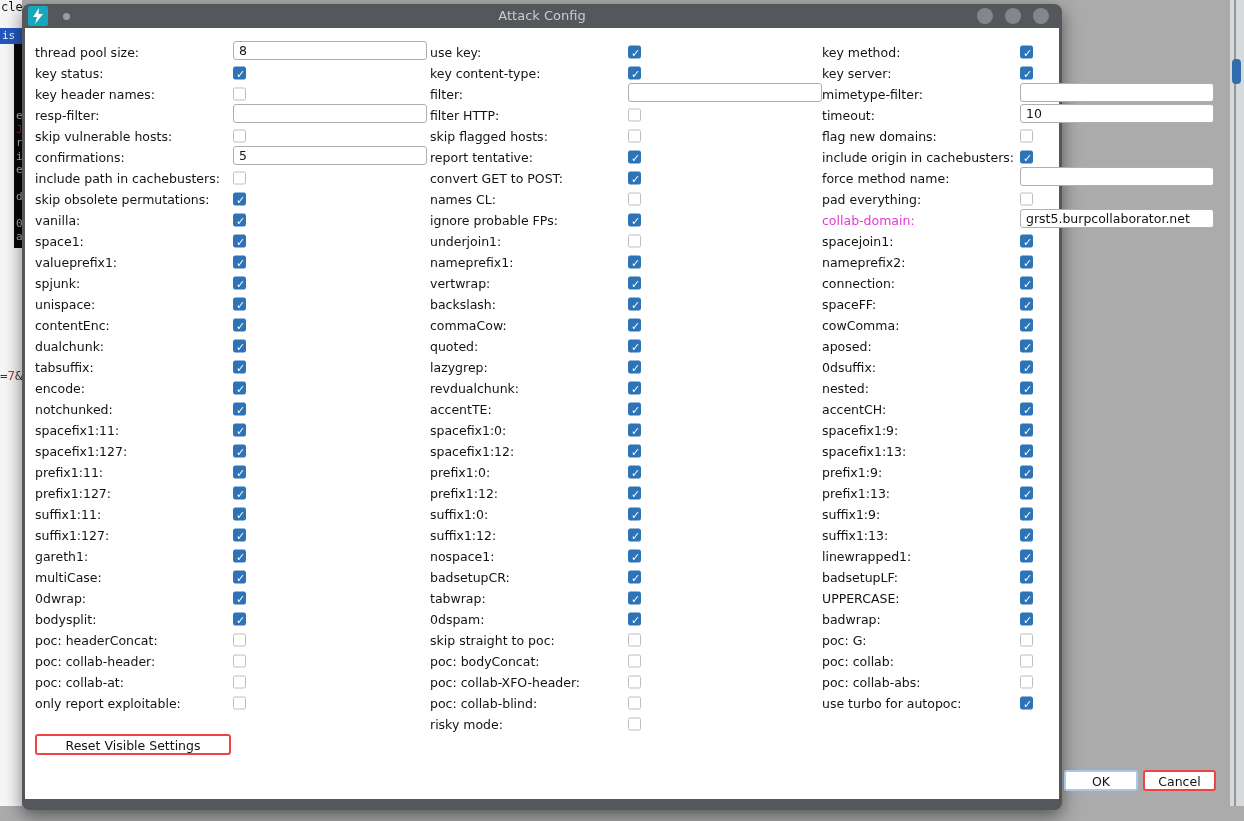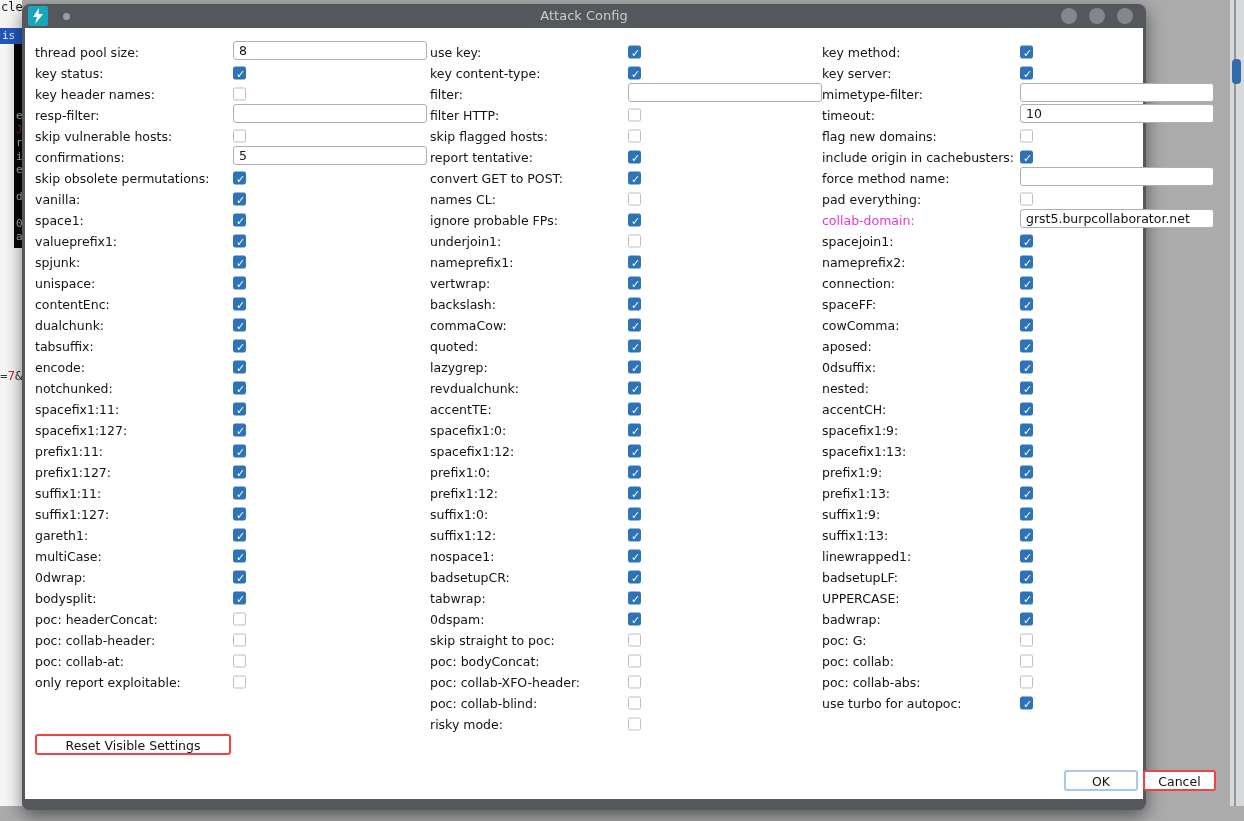--- a/index.html
+++ b/index.html
@@ -17,21 +17,21 @@
   .bg-terminal { position:absolute; left:14px; top:44px; width:46px; height:204px; background:#080808; overflow:hidden; }
   .bg-term-line { position:absolute; left:2px; font:11px "DejaVu Sans Mono","Liberation Mono",monospace; white-space:nowrap; }
   .bg-eq { position:absolute; left:0; top:368px; font:12.5px "DejaVu Sans Mono","Liberation Mono",monospace; color:#333; white-space:nowrap; }
 
   .backdrop-right { position:absolute; right:0; top:0; width:14px; height:806px; background:#d7d9db; }
   .bg-vline { position:absolute; left:4px; top:0; width:2px; height:100%; background:#90969c; }
   .bg-bluenub { position:absolute; left:2px; top:59px; width:9px; height:25px; background:#2f6db0; border-radius:4px; }
 
   
   .dialog {
-    position:absolute; left:22px; top:4px; width:1124px; height:806px;
+    position:absolute; left:22px; top:4px; width:1040px; height:806px;
     background:#54575c; border-radius:8px;
     box-shadow:0 6px 18px rgba(0,0,0,.5);
   }
   .titlebar { position:relative; height:24px; }
   .app-icon { position:absolute; left:6px; top:2px; width:20px; height:20px; background:#18a6ba; border-radius:2px; }
   .titlebar-dot { position:absolute; left:41px; top:9px; width:7px; height:7px; border-radius:50%; background:#9a9da1; }
   .title-text { position:absolute; left:0; right:0; top:0; height:24px; line-height:24px; text-align:center; font-size:13px; color:#c9cccf; }
   .win-controls { position:absolute; right:13px; top:4px; display:flex; gap:12px; }
   .win-circle { width:16px; height:16px; border-radius:50%; background:#83868a; }
 
@@ -139,20 +139,24 @@
         </div>
         <div class="form-row">
           <span class="row-label">skip vulnerable hosts:</span>
           <span class="checkbox"></span>
         </div>
         <div class="form-row">
           <span class="row-label">confirmations:</span>
           <input type="text" class="text-input" value="5" style="">
         </div>
         <div class="form-row">
+          <span class="row-label">include path in cachebusters:</span>
+          <span class="checkbox"></span>
+        </div>
+        <div class="form-row">
           <span class="row-label">skip obsolete permutations:</span>
           <span class="checkbox checked">
             <span class="check-glyph">✓</span>
           </span>
         </div>
         <div class="form-row">
           <span class="row-label">vanilla:</span>
           <span class="checkbox checked">
             <span class="check-glyph">✓</span>
           </span>

